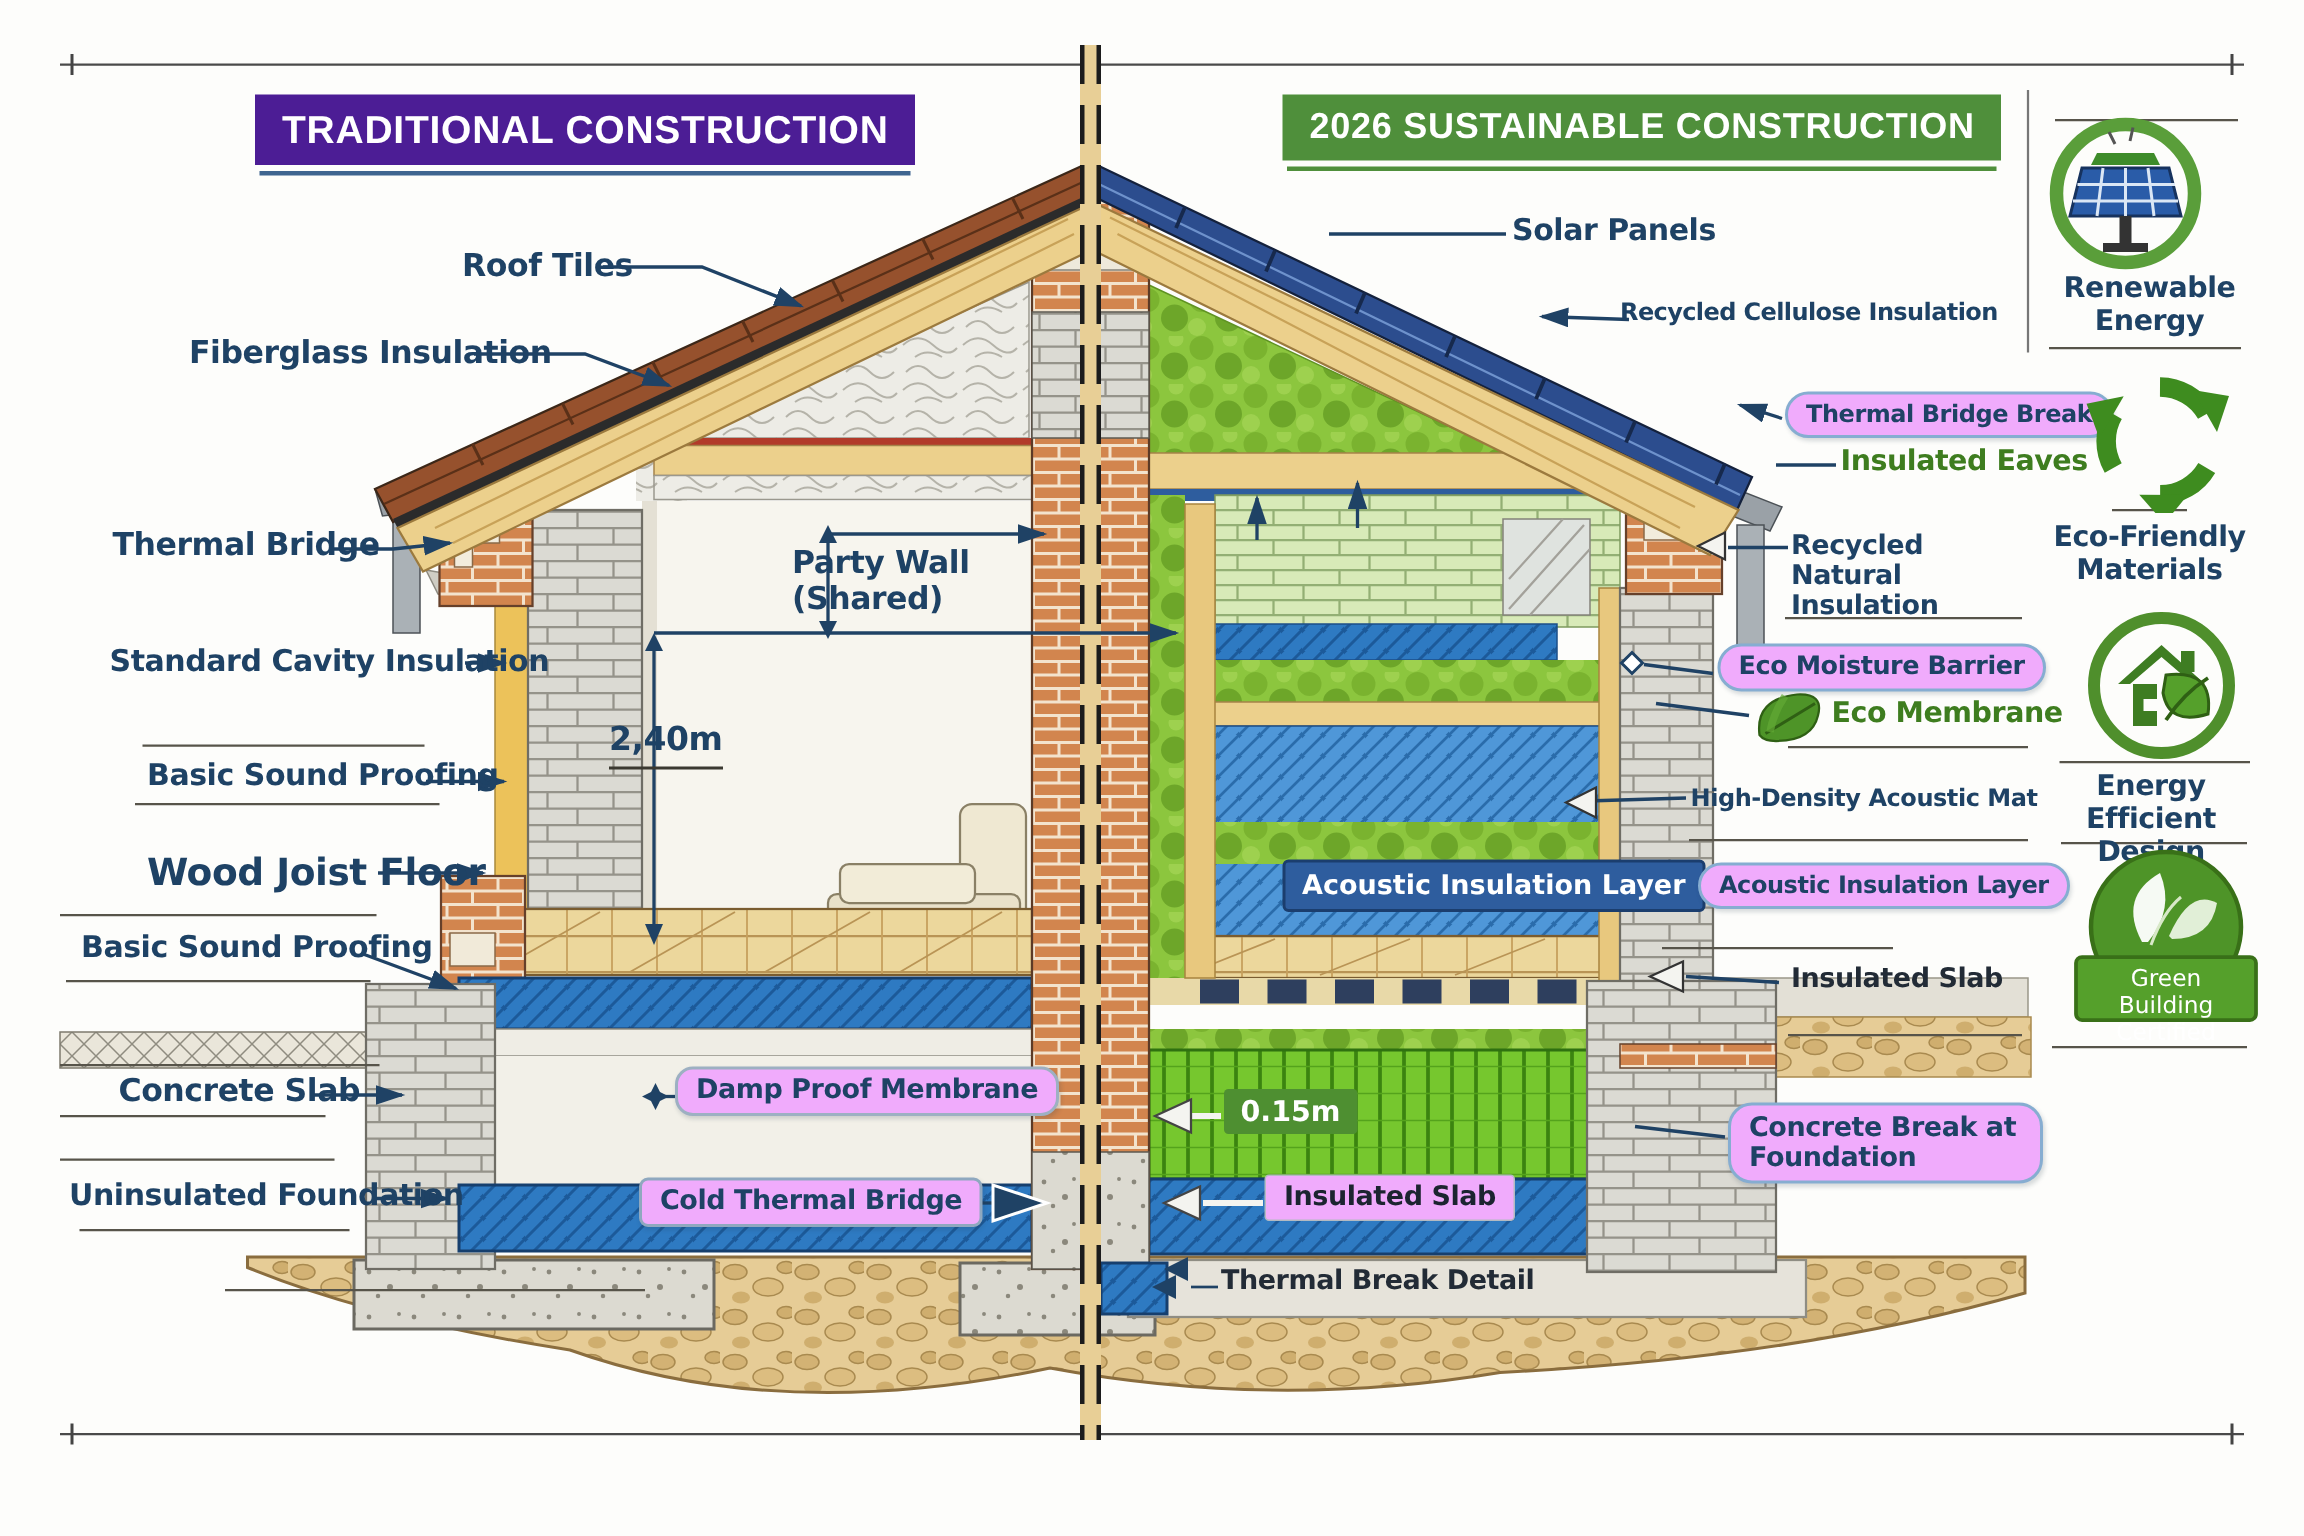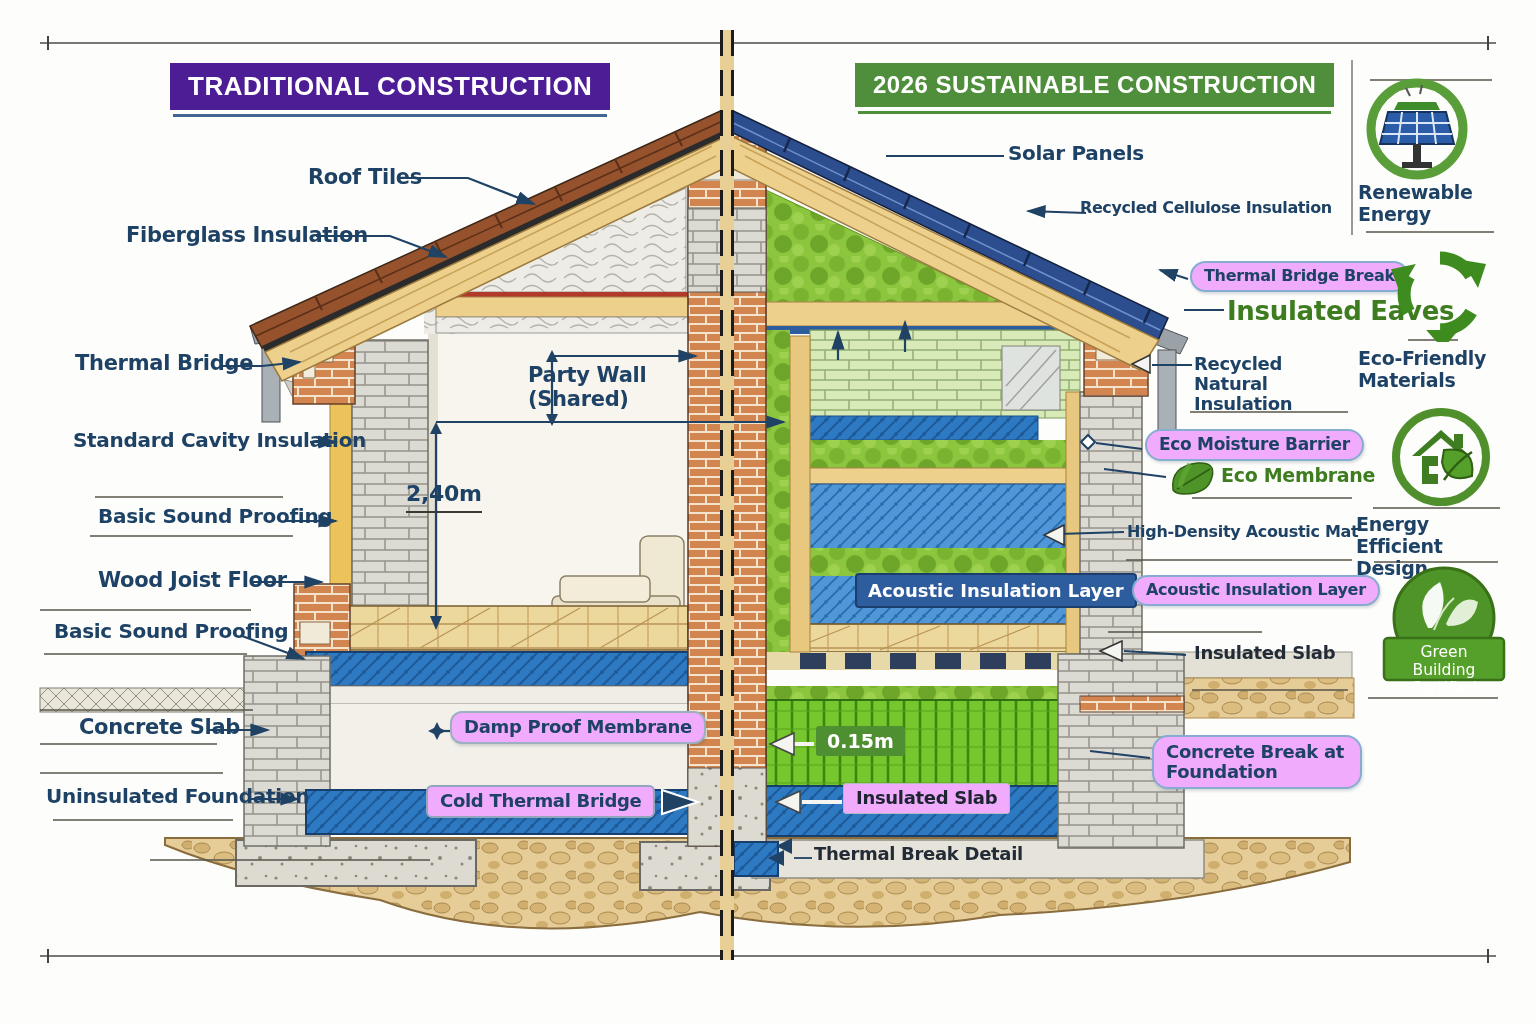--- a/index.html
+++ b/index.html
@@ -12,21 +12,21 @@
   .green{color:#3e7d1f}
   .dark{color:#222b36}
   .box{background:#f0abfc;border:2px solid #9db0c2;border-radius:8px;padding:5px 12px;box-shadow:1px 2px 3px rgba(40,60,80,.18)}
   .rbox{border-radius:16px;border-color:#86add1}
   .thin{border:1.5px solid #b4bac1;border-radius:3px;box-shadow:none;color:#1c2430}
   .vapor{position:absolute;background:#fcfcf7;border:2px solid #5f7186;border-radius:3px;padding:5px 11px;color:#1e4265;font-weight:bold;white-space:nowrap}
   .acou{position:absolute;background:#2e5d9e;border:2px solid #1b3e6e;border-radius:4px;padding:5px 11px;color:#fff;font-weight:bold;white-space:nowrap}
   .m015{position:absolute;background:#4e8f31;color:#fff;font-weight:bold;padding:4px 11px;border-radius:3px;white-space:nowrap}
   .title{position:absolute;color:#fff;font-family:"Liberation Sans",sans-serif;font-weight:bold;letter-spacing:.5px;padding:8px 18px;white-space:nowrap}
   .title::after{content:"";position:absolute;left:3px;right:3px;bottom:-7px;height:3px;background:var(--u)}
-  .side-label{position:absolute;color:#1e4265;font-weight:bold;text-align:left;line-height:1.15;letter-spacing:-0.3px}
+  .side-label{position:absolute;color:#1e4265;font-weight:bold;text-align:center;line-height:1.15;letter-spacing:-0.3px}
   .badge-label{position:absolute;color:#fff;font-weight:normal;text-align:center;line-height:1.15}
 </style>
 </head>
 <body>
 
 <div class="stage">
 
 <svg class="draw" width="1536" height="1024" viewBox="0 0 1536 1024">
   <defs>
     <pattern id="brick" width="34" height="18" patternUnits="userSpaceOnUse">
@@ -293,37 +293,37 @@
 </svg>
 
 <div class="title" style="left:170px;top:63px;font-size:26px;background:#4c1d95;--u:#3f6590">TRADITIONAL CONSTRUCTION</div>
 <div class="title" style="left:855px;top:63px;font-size:24px;background:#4f8f3b;--u:#4f8f3b">2026 SUSTAINABLE CONSTRUCTION</div>
 
 <div class="lbl" style="left:308px;top:166px;font-size:21px">Roof Tiles</div>
 <div class="lbl" style="left:126px;top:224px;font-size:21px">Fiberglass Insulation</div>
 <div class="lbl" style="left:75px;top:352px;font-size:21px">Thermal Bridge</div>
 <div class="lbl" style="left:73px;top:430px;font-size:20px">Standard Cavity Insulation</div>
 <div class="lbl" style="left:98px;top:506px;font-size:20px">Basic Sound Proofing</div>
-<div class="lbl" style="left:98px;top:569px;font-size:21px">Wood Joist Floor</div>
+<div class="lbl" style="left:98px;top:569px;font-size:25px">Wood Joist Floor</div>
 <div class="lbl" style="left:54px;top:621px;font-size:20px">Basic Sound Proofing</div>
 <div class="lbl" style="left:79px;top:716px;font-size:21px">Concrete Slab</div>
 <div class="lbl" style="left:46px;top:786px;font-size:20px">Uninsulated Foundation</div>
 
 <div class="lbl c2" style="left:528px;top:364px;width:160px;font-size:21px">Party Wall (Shared)</div>
 <div class="lbl" style="left:406px;top:482px;font-size:22px;border-bottom:2px solid #3b3931;padding-bottom:6px">2,40m</div>
 <div class="lbl box" style="left:450px;top:711px;font-size:18px;border-radius:12px">Damp Proof Membrane</div>
 <div class="lbl box" style="left:426px;top:785px;font-size:18px;border-radius:6px;border-color:#8fa8bf">Cold Thermal Bridge</div>
 <div class="m015" style="left:816px;top:726px;font-size:19px">0.15m</div>
 <div class="lbl box thin" style="left:843px;top:783px;font-size:18px">Insulated Slab</div>
 <div class="lbl dark" style="left:814px;top:845px;font-size:18px">Thermal Break Detail</div>
 
 <div class="lbl" style="left:1008px;top:143px;font-size:20px">Solar Panels</div>
 <div class="lbl" style="left:1080px;top:200px;font-size:16px;letter-spacing:-0.4px">Recycled Cellulose Insulation</div>
 <div class="lbl box rbox" style="left:1190px;top:261px;font-size:16px">Thermal Bridge Break</div>
-<div class="lbl green" style="left:1227px;top:298px;font-size:26px">Insulated Eaves</div>
+<div class="lbl green" style="left:1227px;top:298px;font-size:19px">Insulated Eaves</div>
 <div class="lbl c2" style="left:1194px;top:354px;width:164px;font-size:18px">Recycled Natural Insulation</div>
 <div class="lbl box rbox" style="left:1145px;top:429px;font-size:17px">Eco Moisture Barrier</div>
 <div class="lbl green" style="left:1221px;top:466px;font-size:19px">Eco Membrane</div>
 <div class="lbl" style="left:1127px;top:524px;font-size:16px">High-Density Acoustic Mat</div>
 <div class="acou" style="left:855px;top:573px;font-size:18px">Acoustic Insulation Layer</div>
 <div class="lbl box rbox" style="left:1132px;top:575px;font-size:16px">Acoustic Insulation Layer</div>
 <div class="lbl dark" style="left:1194px;top:644px;font-size:18px">Insulated Slab</div>
 <div class="lbl box rbox c2" style="left:1152px;top:735px;width:210px;font-size:18px;white-space:normal">Concrete Break at Foundation</div>
 
 <svg class="abs" style="left:1168px;top:458px" width="50" height="42" viewBox="0 0 50 42">

